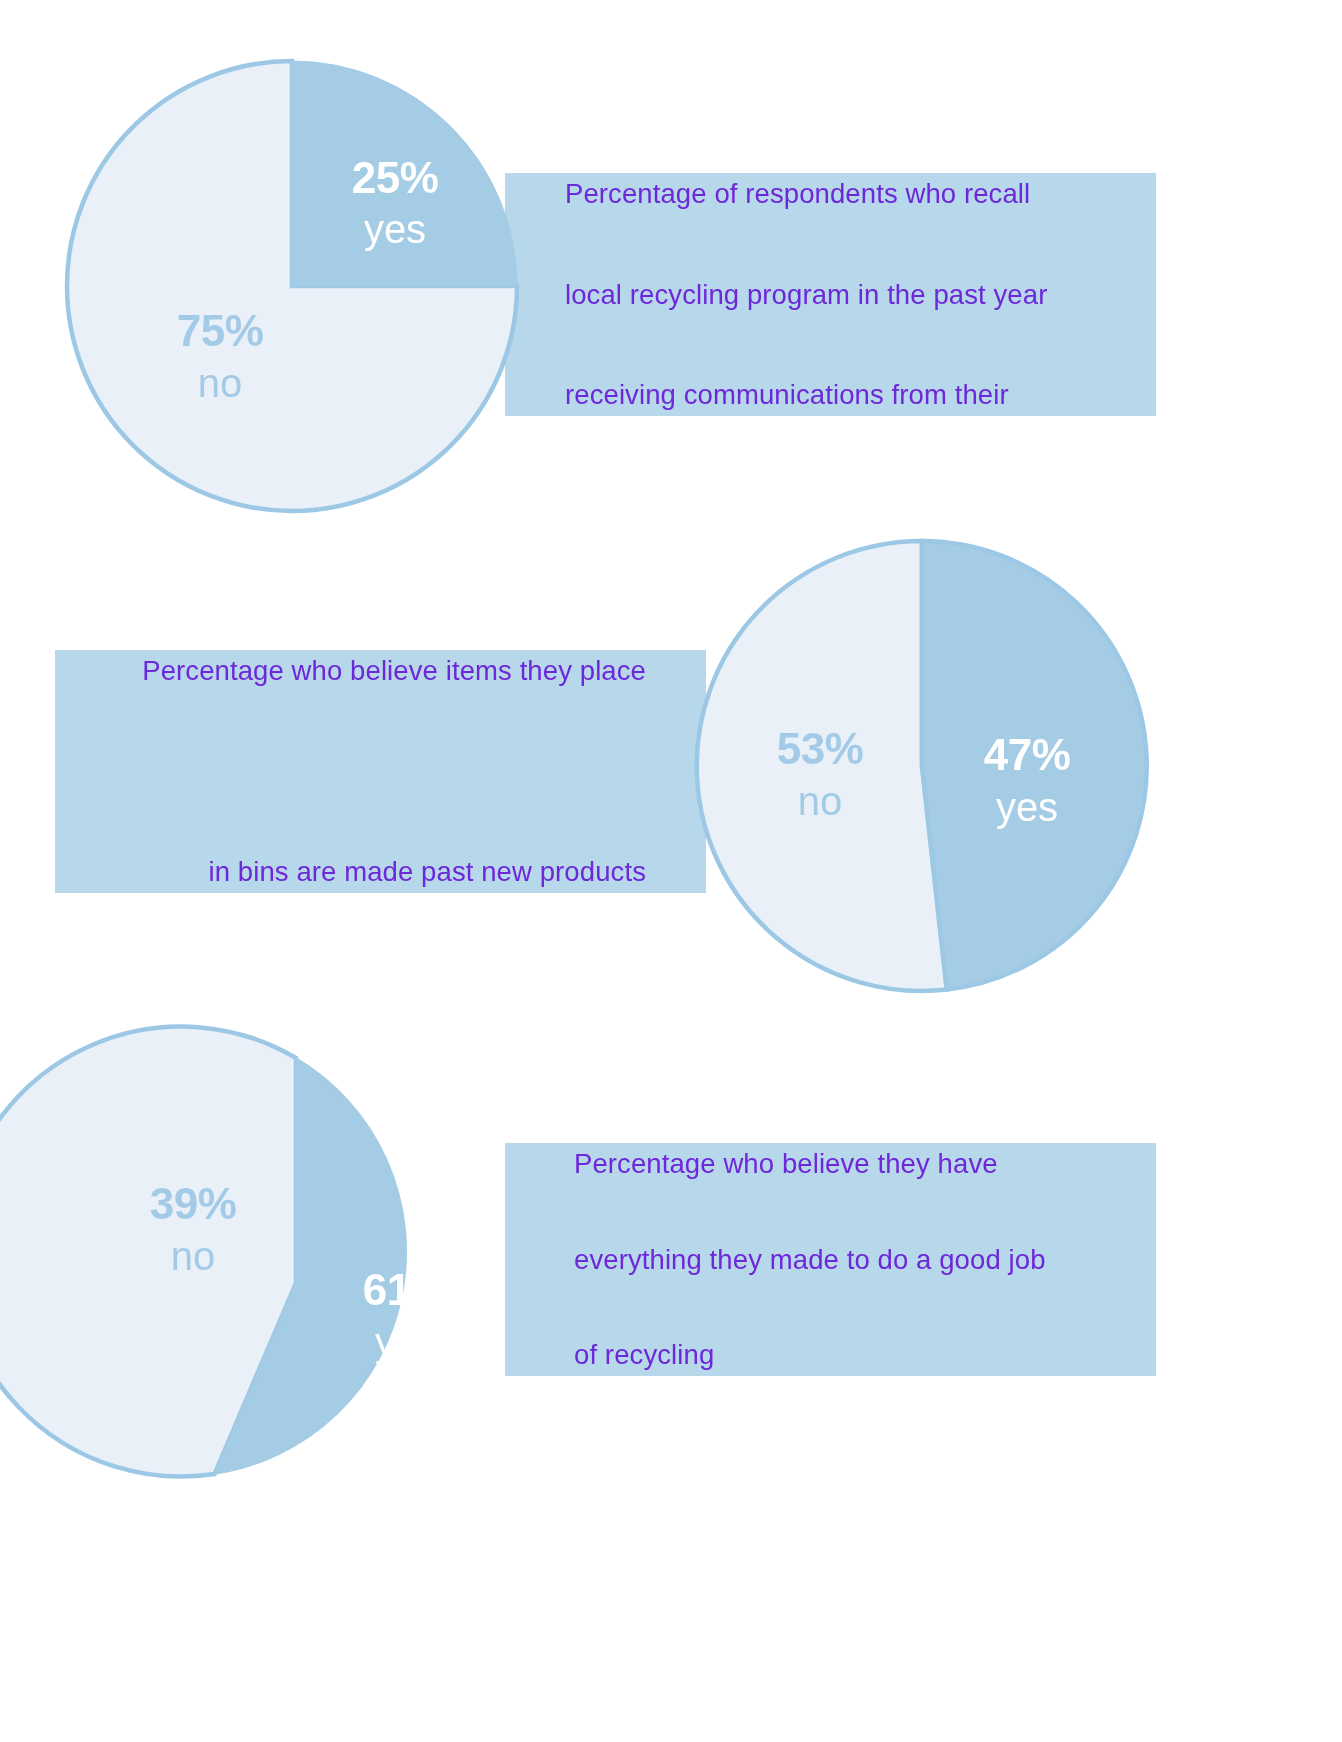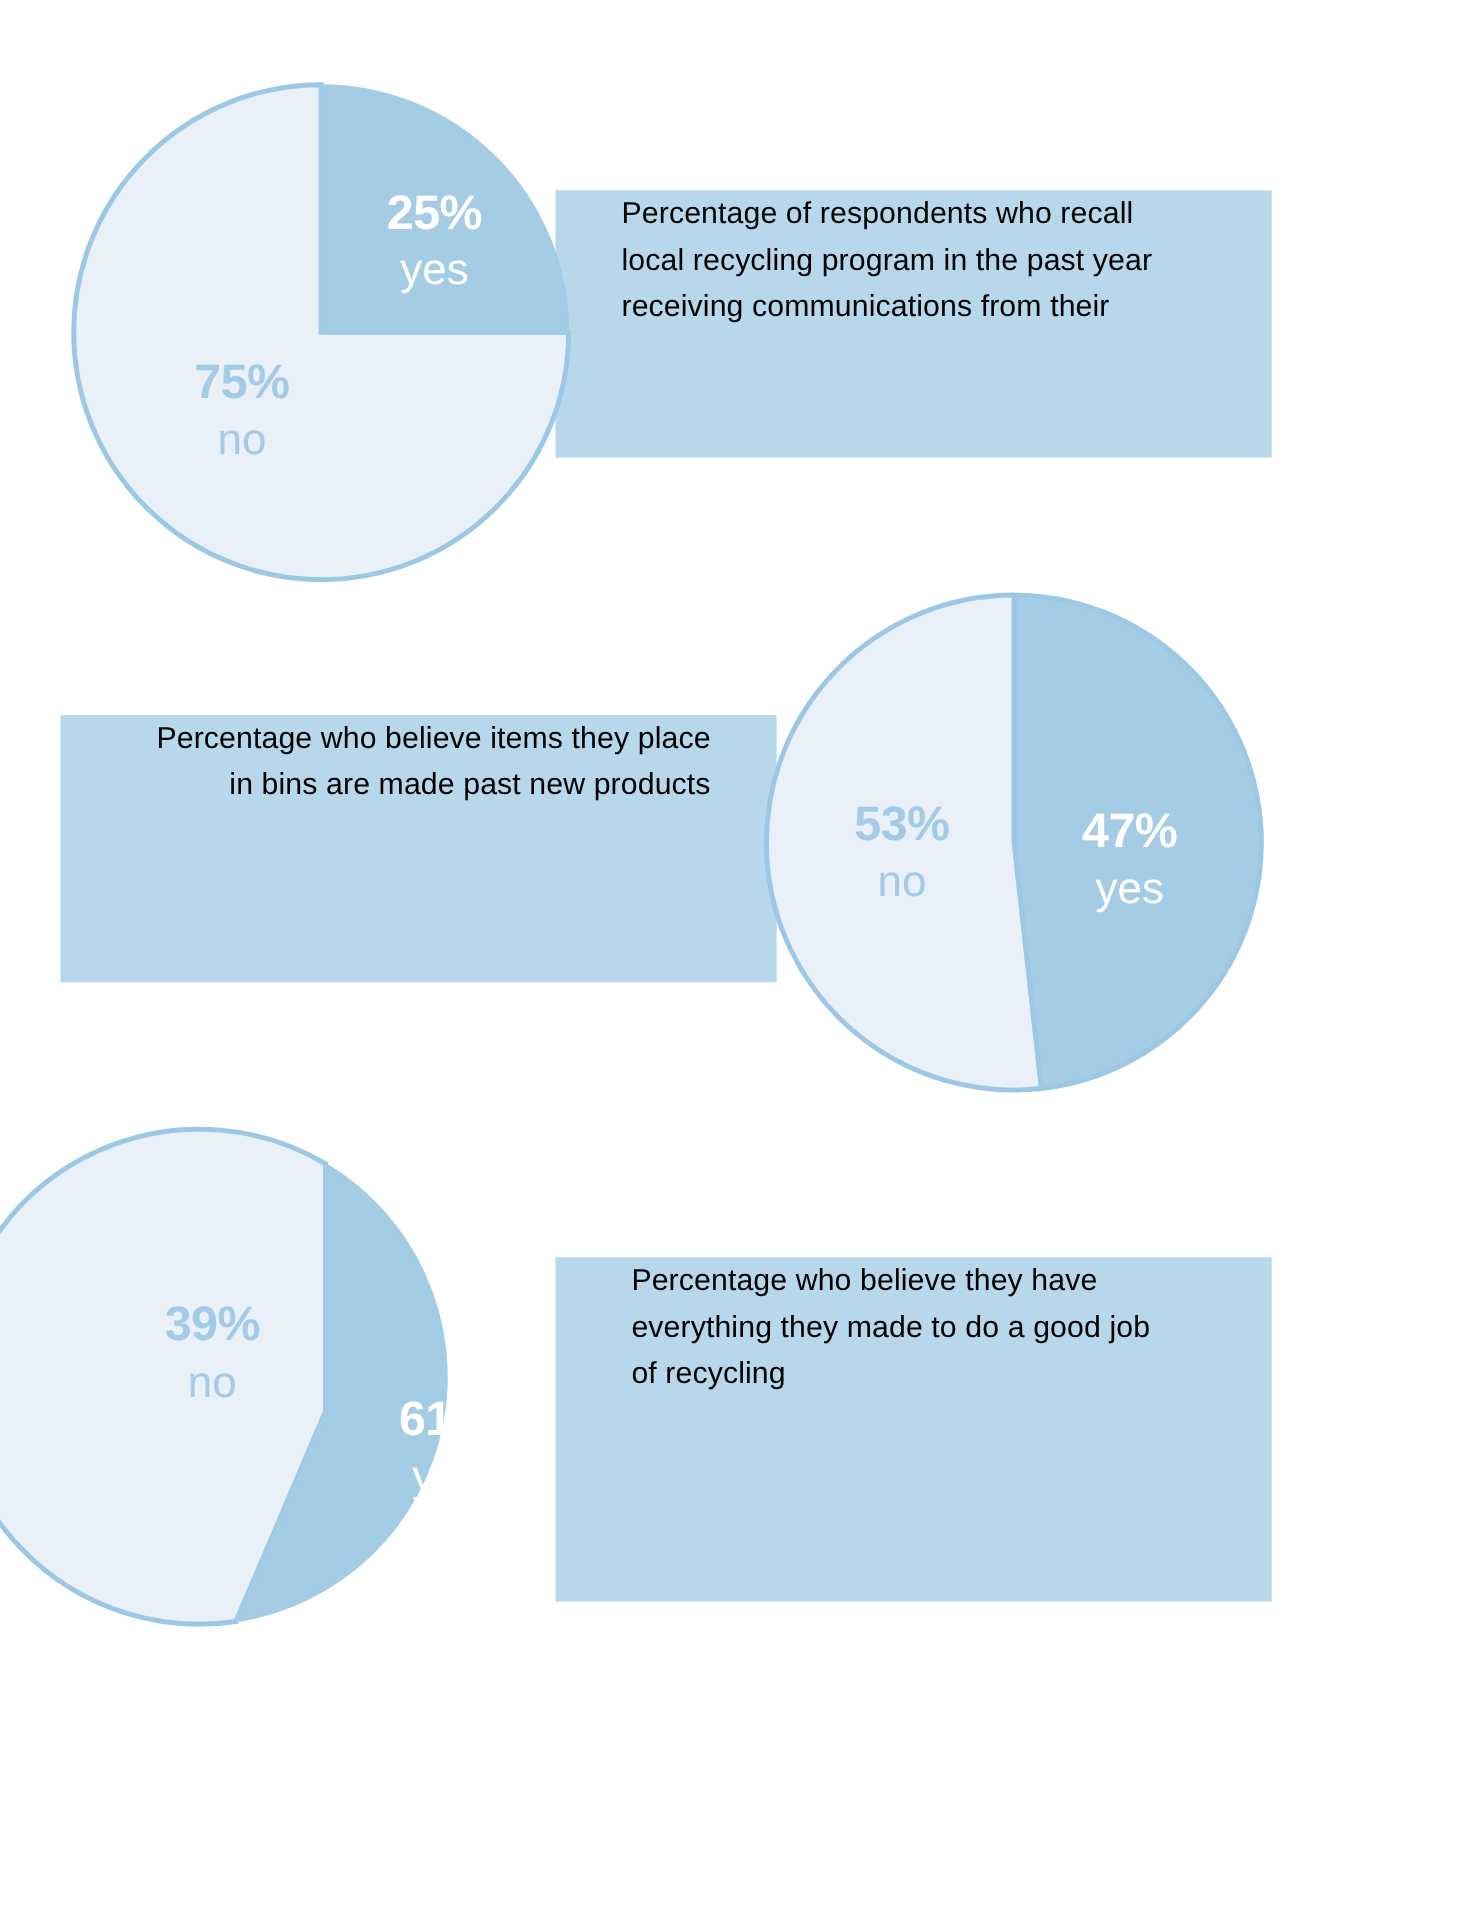--- a/index.html
+++ b/index.html
@@ -21,22 +21,22 @@
     height: 1742px;
   }
 
   
   .callout {
     position: absolute;
     background: #b7d7ea;
     box-sizing: border-box;
     display: flex;
     flex-direction: column;
-    justify-content: flex-start;
-    color: #000000;
+    justify-content: space-between;
+    color: #6d28d9;
     font-size: 27.5px;
     line-height: 1.52;
     letter-spacing: 0.1px;
     z-index: 1;
   }
   .callout .line { white-space: pre; }
 
   .callout-1 {
     left: 505px;  top: 173px;
     width: 651px; height: 243px;
@@ -46,32 +46,32 @@
   }
   .callout-2 {
     left: 55px;  top: 650px;
     width: 651px; height: 243px;
     padding-right: 60px;
     text-align: right;
     align-items: flex-end;
   }
   .callout-3 {
     left: 505px;  top: 1143px;
-    width: 651px; height: 313px;
+    width: 651px; height: 233px;
     padding-left: 69px;
     text-align: left;
     align-items: flex-start;
   }
 
   
   .pie {
     position: absolute;
     z-index: 2;
   }
-  .pie-1 { left: 62px;  top: 72px; }
+  .pie-1 { left: 62px;  top: 56px; }
   .pie-2 { left: 692px; top: 536px; }
   .pie-3 { left: 66px;  top: 1053px; }
 
   .pie svg { display: block; overflow: visible; }
 
   .slice-label {
     font-weight: normal;
     text-anchor: middle;
     dominant-baseline: middle;
   }

